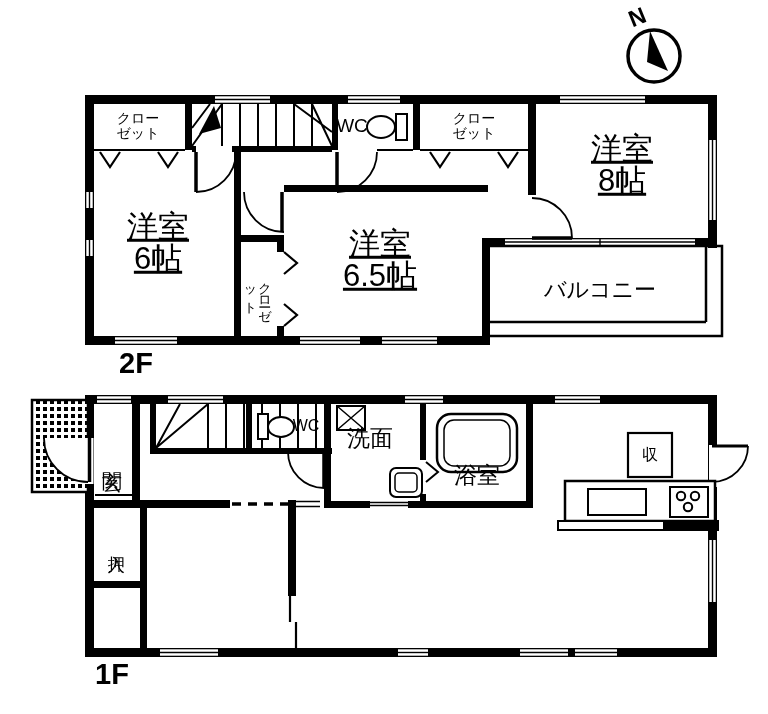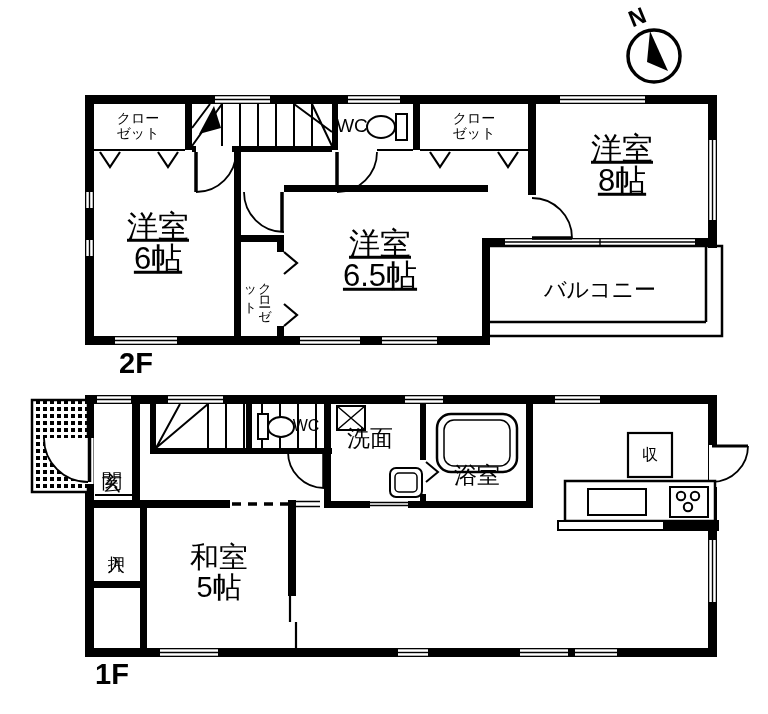--- a/index.html
+++ b/index.html
@@ -267,19 +267,15 @@
     <span class="rm-size">6.5帖</span>
   </div>
   <div class="label vert closet-side" style="left:257px;top:293px;">クローゼット</div>
   <div class="label" style="left:600px;top:290px;font-size:22px;">バルコニー</div>
 
   <div class="label vert entrance" style="left:112px;top:456px;">玄関</div>
   <div class="label" style="left:306px;top:426px;font-size:16px;">WC</div>
   <div class="label" style="left:370px;top:441px;font-size:23px;font-family:Liberation Mono, monospace;">洗面</div>
   <div class="label" style="left:477px;top:444px;font-size:23px;margin-top:32px;">浴室</div>
   <div class="label vert oshiire" style="left:116px;top:542px;">押入</div>
-  <div class="label" style="left:219px;top:572px;font-size:29px;">
-    <span>和室</span>
-    <span class="rm-size">5帖</span>
-  </div>
   <div class="label" style="left:650px;top:455px;font-size:16px;">収</div>
 
 </div>
 
 </body></html>

